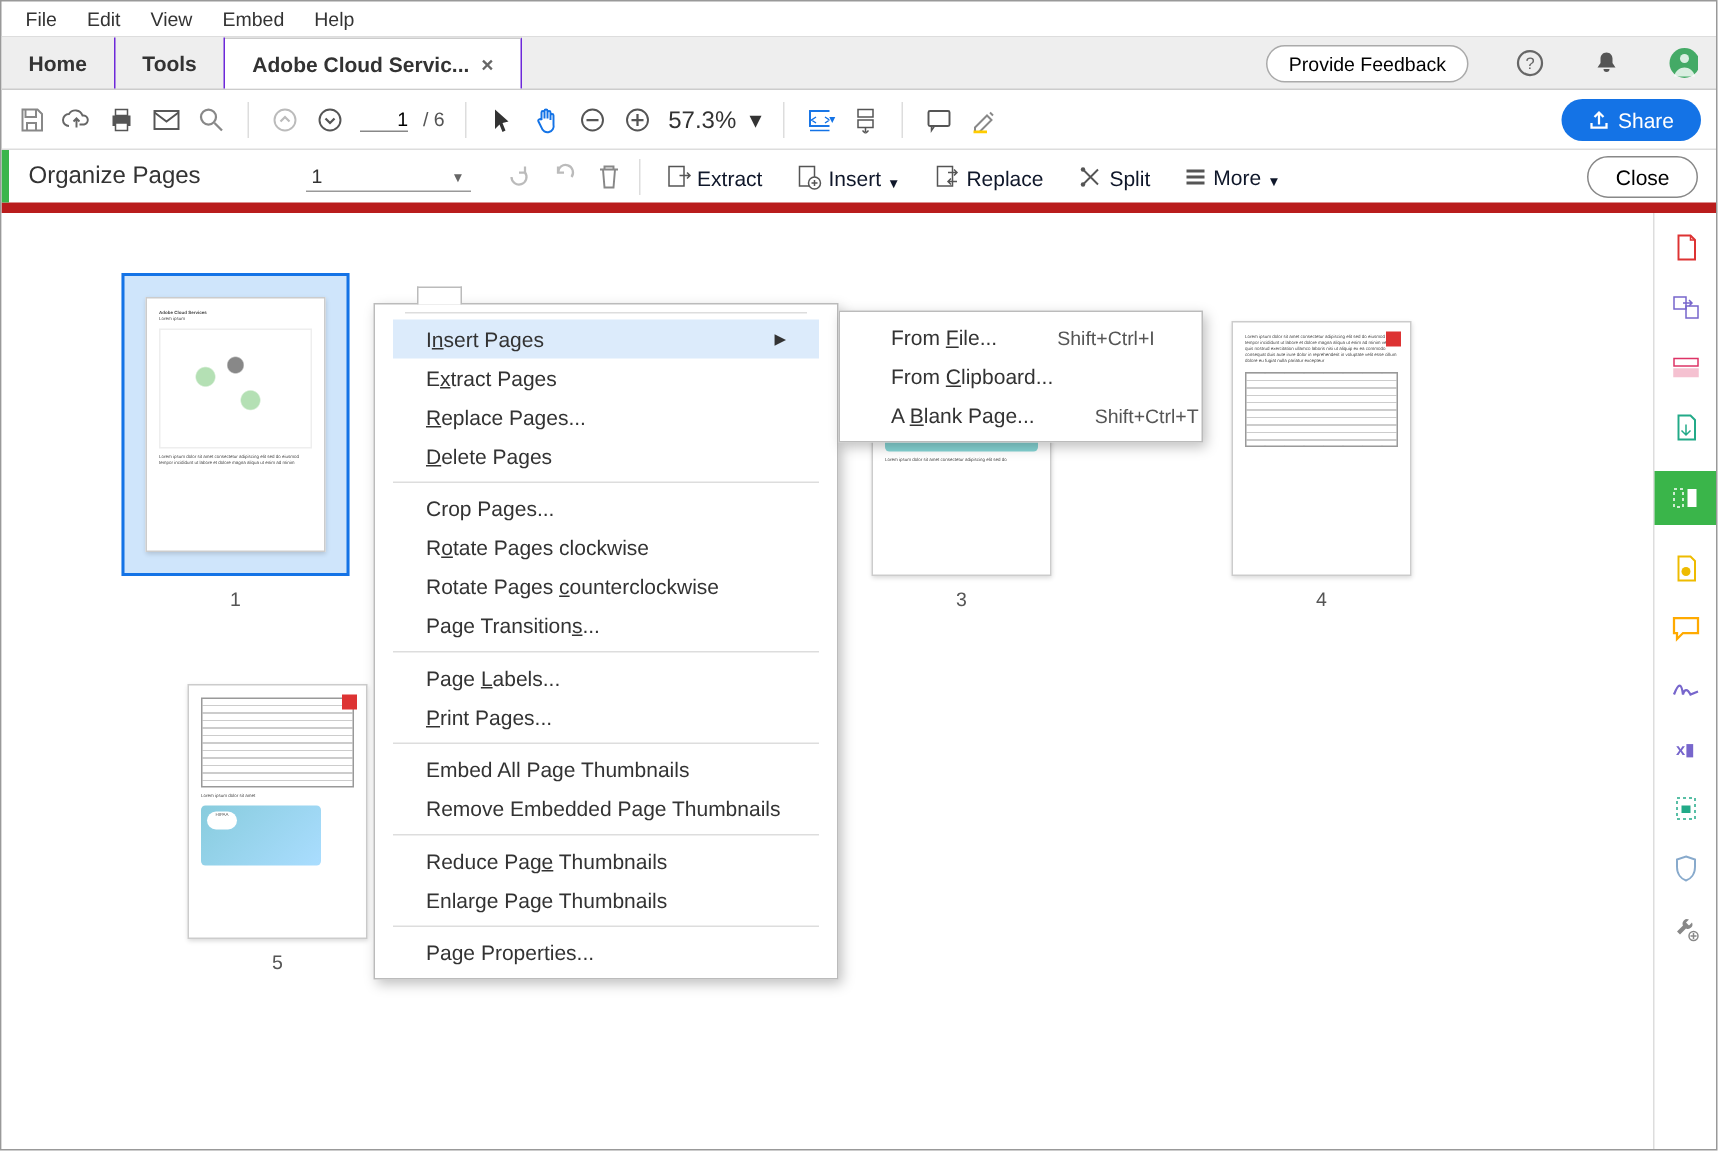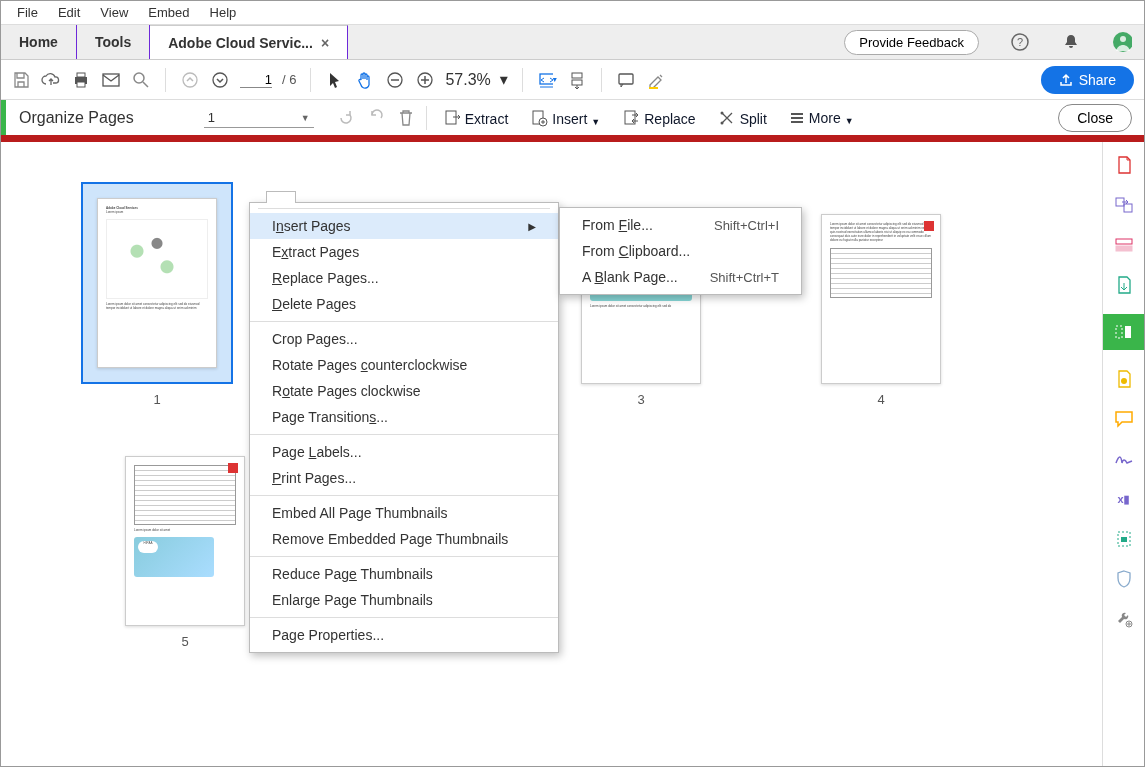--- a/index.html
+++ b/index.html
@@ -41,26 +41,26 @@
 .thumb .page { width: 120px; height: 170px; background: #fff; border: 1px solid #ccc; box-shadow: 0 1px 3px rgba(0,0,0,0.15); padding: 8px; font-size: 4px; line-height: 1.5; overflow: hidden; color: #555;}
 .thumb.selected .page-wrap { border: 2px solid #1473e6; background: #cfe5fb; padding: 14px; }
 .thumb .page-wrap { padding: 0; }
 .thumb .num { margin-top: 8px; font-size: 13px; color: #555; }
 .thumb .chart-box { width: 100%; height: 60px; background: #86d5d5; margin-top: 6px; border-radius: 3px; position: relative;}
 .thumb .table-box { width: 100%; height: 50px; background: repeating-linear-gradient(to bottom, #fff, #fff 4px, #ccc 4px, #ccc 5px), repeating-linear-gradient(to right, #fff, #fff 12px, #ccc 12px, #ccc 13px); border: 1px solid #999; }
 .thumb .lorem { font-size: 3px; line-height: 1.3; color: #444; }
 .thumb .diagram { width:100%; height:80px; background: radial-gradient(circle at 30% 40%, #b4e0b4 6px, transparent 7px), radial-gradient(circle at 60% 60%, #b4e0b4 6px, transparent 7px), radial-gradient(circle at 50% 30%, #888 5px, transparent 6px); border:1px solid #eee;}
 .thumb .red-corner{position:absolute; top:6px; right:6px; width:10px; height:10px; background:#d33;}
 
-.ctx-menu { position: absolute; background: #fff; border: 1px solid #bbb; box-shadow: 2px 3px 8px rgba(0,0,0,0.25); font-size: 14px; padding: 4px 0; }
+.ctx-menu { position: absolute; background: #fff; border: 1px solid #bbb; box-shadow: 2px 3px 8px rgba(0,0,0,0.25); font-size: 14px; padding: 4px 12px; }
 .ctx-menu .item { padding: 5px 22px; display: flex; align-items: center; justify-content: space-between; white-space: nowrap; }
 .ctx-menu .item.hover { background: #dcebfb; }
 .ctx-menu .item .arrow { font-size: 10px; margin-left: 40px; }
 .ctx-menu .sep { height: 1px; background: #ddd; margin: 4px 0; }
-.ctx-menu .shortcut { color: #555; font-size: 13px; margin-left: 28px; }
+.ctx-menu .shortcut { color: #555; font-size: 13px; margin-left: 40px; }
 .ctx-menu.main { left: 248px; top: 60px; width: 310px; }
 .ctx-menu.sub { left: 558px; top: 65px; width: 243px; }
 .ctx-menu .ul { text-decoration: underline; }
 
 svg { display: block; }
 </style>
 </head>
 <body>
 
 <div class="menubar">
@@ -343,24 +343,24 @@
         </div>
       <div class="item">
           <span><span class="ul">R</span>eplace Pages...</span>
         </div>
       <div class="item">
           <span><span class="ul">D</span>elete Pages</span>
         </div>
       <div class="sep"></div>
       <div class="item">Crop Pages...</div>
       <div class="item">
+          <span>R<span class="ul">o</span>tate Pages clockwise</span>
+        </div>
+      <div class="item">
           <span>Rotate Pages <span class="ul">c</span>ounterclockwise</span>
-        </div>
-      <div class="item">
-          <span>R<span class="ul">o</span>tate Pages clockwise</span>
         </div>
       <div class="item">
           <span>Page Transition<span class="ul">s</span>...</span>
         </div>
       <div class="sep"></div>
       <div class="item">
           <span>Page <span class="ul">L</span>abels...</span>
         </div>
       <div class="item">
           <span><span class="ul">P</span>rint Pages...</span>

